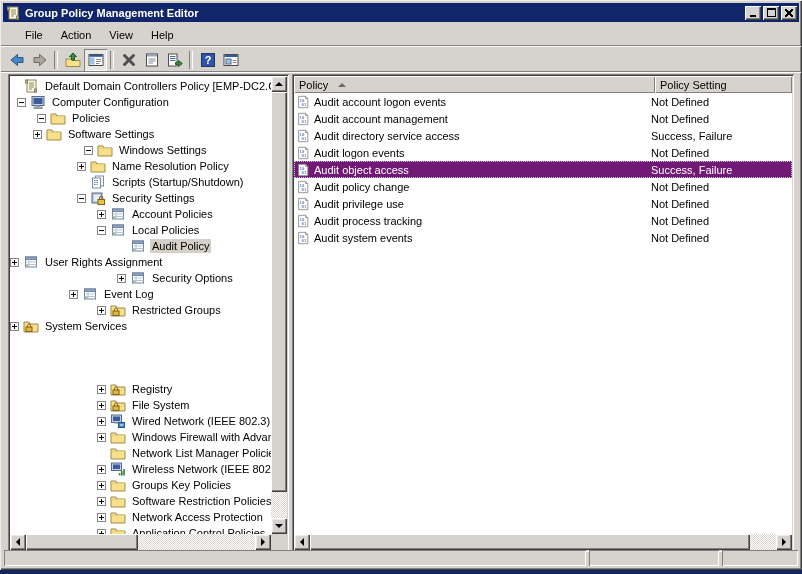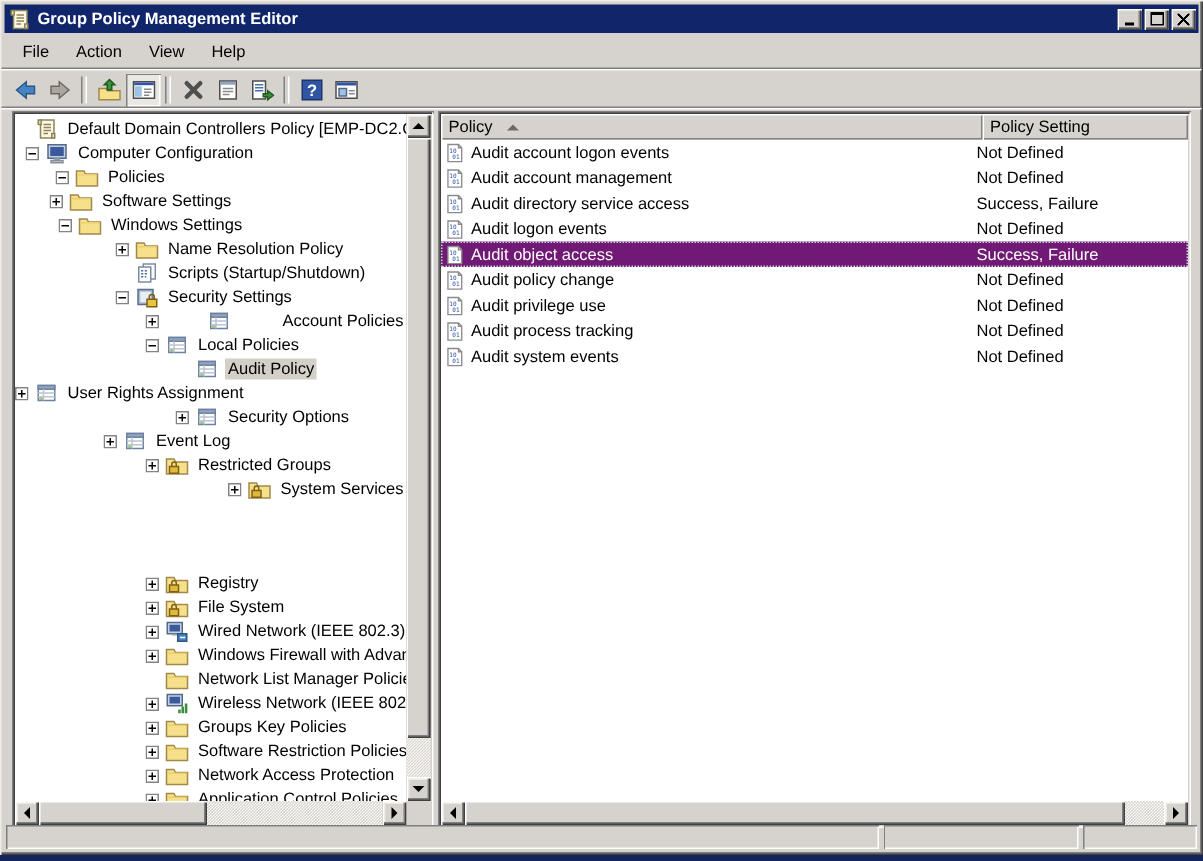--- a/index.html
+++ b/index.html
@@ -11,21 +11,21 @@
   .title-icon{width:16px;height:16px;flex:0 0 16px;display:flex;align-items:center;justify-content:center;}
   .title-text{color:#fff;font-weight:bold;margin-left:4px;flex:1;white-space:nowrap;overflow:hidden;}
   .wbtn{width:16px;height:14px;margin-left:2px;background:#d6d3ce;display:flex;align-items:center;justify-content:center;
         box-shadow:inset 1px 1px 0 #fff, inset -1px -1px 0 #404040, inset -2px -2px 0 #808080;}
   .wg-minimize{width:6px;height:2px;background:#000;margin-top:7px;}
   .wg-maximize{width:7px;height:6px;border:1px solid #000;border-top-width:2px;}
   .wg-close{width:8px;height:8px;background:
      linear-gradient(45deg,transparent 42%,#000 42%,#000 58%,transparent 58%),
      linear-gradient(-45deg,transparent 42%,#000 42%,#000 58%,transparent 58%);}
   
-  .menubar{position:absolute;left:6px;top:26px;height:18px;display:flex;align-items:center;}
+  .menubar{position:absolute;left:16px;top:26px;height:18px;display:flex;align-items:center;}
   .menu-item{padding:2px 9px;}
   .etch{position:absolute;left:1px;right:1px;height:0;border-top:1px solid #808080;border-bottom:1px solid #fff;}
   .etch1{top:45px;} .etch2{top:71px;}
   .toolbar{position:absolute;left:5px;top:48px;height:23px;display:flex;align-items:center;}
   .tb-btn{width:23px;height:22px;display:flex;align-items:center;justify-content:center;}
   .tb-btn.pressed{background:#eae8e2;box-shadow:inset 1px 1px 0 #808080, inset -1px -1px 0 #fff;}
   .tb-sep{width:2px;height:18px;border-left:1px solid #808080;border-right:1px solid #fff;margin:0 3px;}
   .tb-icon{width:16px;height:16px;display:flex;}
   
   .sunken{background:#d6d3ce;box-shadow:inset 1px 1px 0 #808080, inset -1px -1px 0 #fff, inset 2px 2px 0 #404040, inset -2px -2px 0 #d6d3ce;}
@@ -243,21 +243,21 @@
             </svg>
           </span>
           <span class="ticon">
             <svg width="16" height="16" viewBox="0 0 16 16">
               <path d="M1 4 h5 l1 2 h8 v8 H1 Z" fill="#F6E08A" stroke="#A3884C"></path>
               <path d="M1.5 6.5 h13" stroke="#EBCF6E" fill="none"></path>
             </svg>
           </span>
           <span class="tlabel">Software Settings</span>
         </div>
-        <div class="trow" style="padding-left: 29px;">
+        <div class="trow" style="padding-left: 74px;">
           <span class="exp">
             <svg width="9" height="9" viewBox="0 0 9 9">
               <rect x="0.5" y="0.5" width="8" height="8" fill="#fff" stroke="#848484"></rect>
               <path d="M2 4.5 h5" stroke="#000" fill="none"></path>
             </svg>
           </span>
           <span class="ticon">
             <svg width="16" height="16" viewBox="0 0 16 16">
               <path d="M1 4 h5 l1 2 h8 v8 H1 Z" fill="#F6E08A" stroke="#A3884C"></path>
               <path d="M1.5 6.5 h13" stroke="#EBCF6E" fill="none"></path>
@@ -302,21 +302,21 @@
           <span class="ticon">
             <svg width="16" height="16" viewBox="0 0 16 16">
               <rect x="2" y="3" width="10" height="10" fill="#A9BBD1" stroke="#5A6E8C"></rect>
               <rect x="3.5" y="4.5" width="7" height="7" fill="#E9EEF5"></rect>
               <rect x="8" y="9.5" width="6.5" height="5" fill="#E9C63F" stroke="#7d6117"></rect>
               <path d="M9.5 9.5 V8 a1.7 1.7 0 0 1 3.4 0 V9.5" fill="none" stroke="#7d6117"></path>
             </svg>
           </span>
           <span class="tlabel">Security Settings</span>
         </div>
-        <div class="trow" style="padding-left: 87px; justify-content: space-between;">
+        <div class="trow" style="padding-left: 87px;">
           <span class="exp">
             <svg width="9" height="9" viewBox="0 0 9 9">
               <rect x="0.5" y="0.5" width="8" height="8" fill="#fff" stroke="#848484"></rect>
               <path d="M2 4.5 h5" stroke="#000" fill="none"></path>
               <path d="M4.5 2 v5" stroke="#000" fill="none"></path>
             </svg>
           </span>
           <span class="ticon">
             <svg width="16" height="16" viewBox="0 0 16 16">
               <rect x="2.5" y="3" width="11" height="10" fill="#fff" stroke="#6E82A0"></rect>
@@ -420,21 +420,21 @@
           </span>
           <span class="ticon">
             <svg width="16" height="16" viewBox="0 0 16 16">
               <path d="M1 4 h5 l1 2 h8 v8 H1 Z" fill="#F6E08A" stroke="#A3884C"></path>
               <rect x="3" y="9" width="6" height="4.5" fill="#E3B93A" stroke="#7d6117"></rect>
               <path d="M4.5 9 V7.5 a1.5 1.5 0 0 1 3 0 V9" fill="none" stroke="#7d6117"></path>
             </svg>
           </span>
           <span class="tlabel">Restricted Groups</span>
         </div>
-        <div class="trow" style="padding-left: 87px; justify-content: flex-end;">
+        <div class="trow" style="">
           <span class="exp">
             <svg width="9" height="9" viewBox="0 0 9 9">
               <rect x="0.5" y="0.5" width="8" height="8" fill="#fff" stroke="#848484"></rect>
               <path d="M2 4.5 h5" stroke="#000" fill="none"></path>
               <path d="M4.5 2 v5" stroke="#000" fill="none"></path>
             </svg>
           </span>
           <span class="ticon">
             <svg width="16" height="16" viewBox="0 0 16 16">
               <path d="M1 4 h5 l1 2 h8 v8 H1 Z" fill="#F6E08A" stroke="#A3884C"></path>

